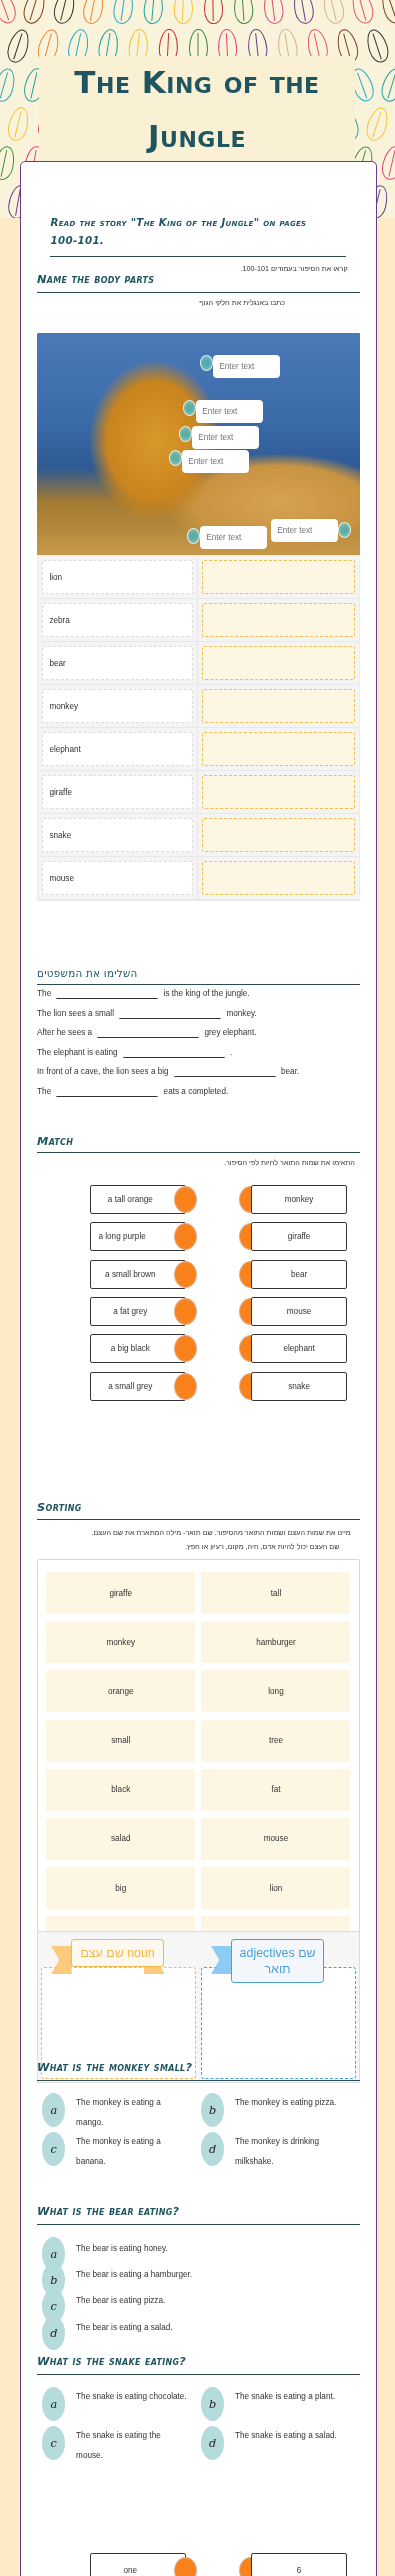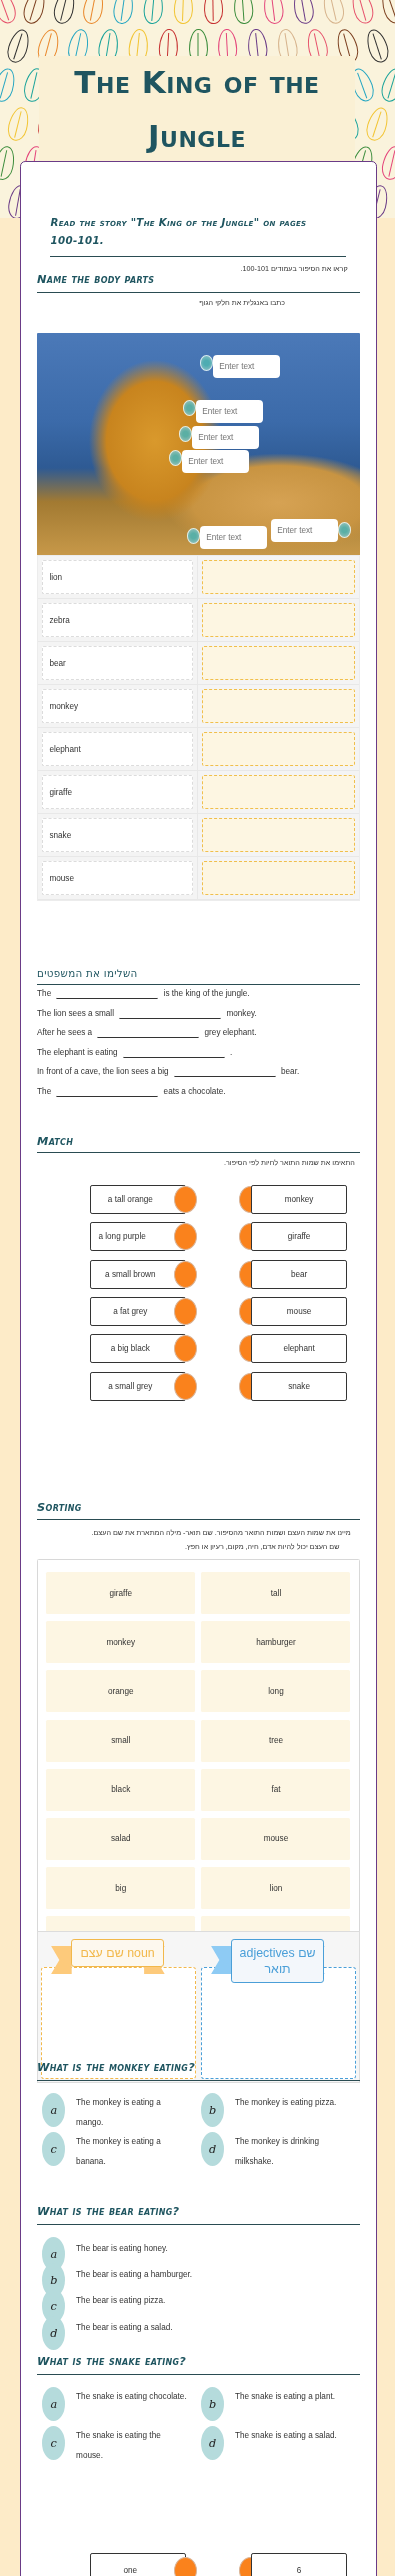--- a/index.html
+++ b/index.html
@@ -306,21 +306,21 @@
   <div class="content" style="top:805px;">
     <div class="heading" style="font-style:normal; font-variant:normal; font-weight:normal; font-size:10.3px; direction:rtl; text-align:left; unicode-bidi:plaintext;">השלימו את המשפטים</div>
     <div class="rule" style="margin-top:5.2px;"></div>
   </div>
   <div class="content" style="top:827px; height:118px;" id="fill-area">
       <div class="fill-line" style="top: 0px;"><span>The</span><span class="blank"></span><span>is the king of the jungle.</span></div>
       <div class="fill-line" style="top: 19.6px;"><span>The lion sees a small</span><span class="blank"></span><span>monkey.</span></div>
       <div class="fill-line" style="top: 39px;"><span>After he sees a</span><span class="blank"></span><span>grey elephant.</span></div>
       <div class="fill-line" style="top: 59px;"><span>The elephant is eating</span><span class="blank"></span><span>.</span></div>
       <div class="fill-line" style="top: 78px;"><span>In front of a cave, the lion sees a big</span><span class="blank"></span><span>bear.</span></div>
-      <div class="fill-line" style="top: 98px;"><span>The</span><span class="blank"></span><span>eats a chocolate.</span></div>
+      <div class="fill-line" style="top: 98px;"><span>The</span><span class="blank"></span><span>eats a completed.</span></div>
     </div>
 
   <div class="content" style="top:973px;">
     <div class="heading">Match</div>
     <div class="rule" style="margin-top:4.1px;"></div>
     <div class="he" style="margin-top:5.2px; padding-right:5.2px;">התאימו את שמות התואר לחיות לפי הסיפור.</div>
   </div>
   <div class="content" style="top:1023px; height:314px;" id="match-area">
       <div class="m-box" style="left: 53px; top: 0px; height: 29px;">
         <span style="margin-right:15.5px">a tall orange</span>
@@ -407,21 +407,21 @@
     <div class="ribbon-l" style="left:13px; background:#fdca7b; clip-path:polygon(0 0,100% 0,100% 100%,0 100%,40% 50%);"></div>
     <div class="ribbon-r" style="left:106px; background:#fdca7b; clip-path:polygon(0 0,100% 0,60% 50%,100% 100%,0 100%);"></div>
     <div class="banner-lbl" style="left:33px; height:28px; border-color:#f2b84b; background:#fdf8ee; color:#f2b84b;">שם עצם noun</div>
 
     <div class="ribbon-l" style="left:173px; background:#8ecbf4; clip-path:polygon(0 0,100% 0,100% 100%,0 100%,40% 50%);"></div>
     <div class="ribbon-r" style="left:266px; background:#8ecbf4; clip-path:polygon(0 0,100% 0,60% 50%,100% 100%,0 100%);"></div>
     <div class="banner-lbl" style="left:193px; height:44px; border-color:#4a9fd8; background:#f3f7fb; color:#4a9fd8; width:93px;">adjectives שם תואר</div>
   </div>
 
   <div class="content" style="top:1899px;" id="quiz-0">
-      <div class="heading">What is the monkey eating?</div>
+      <div class="heading">What is the monkey small?</div>
       <div class="rule"></div>
       <div class="opt" style="left: 5.2px; top: 32px;">
         <div class="badge">a</div>
         <div class="opt-text" style="">The monkey is eating a mango.</div>
       </div>
       <div class="opt" style="left: 164px; top: 32px;">
         <div class="badge">b</div>
         <div class="opt-text" style="">The monkey is eating pizza.</div>
       </div>
       <div class="opt" style="left: 5.2px; top: 71px;">

